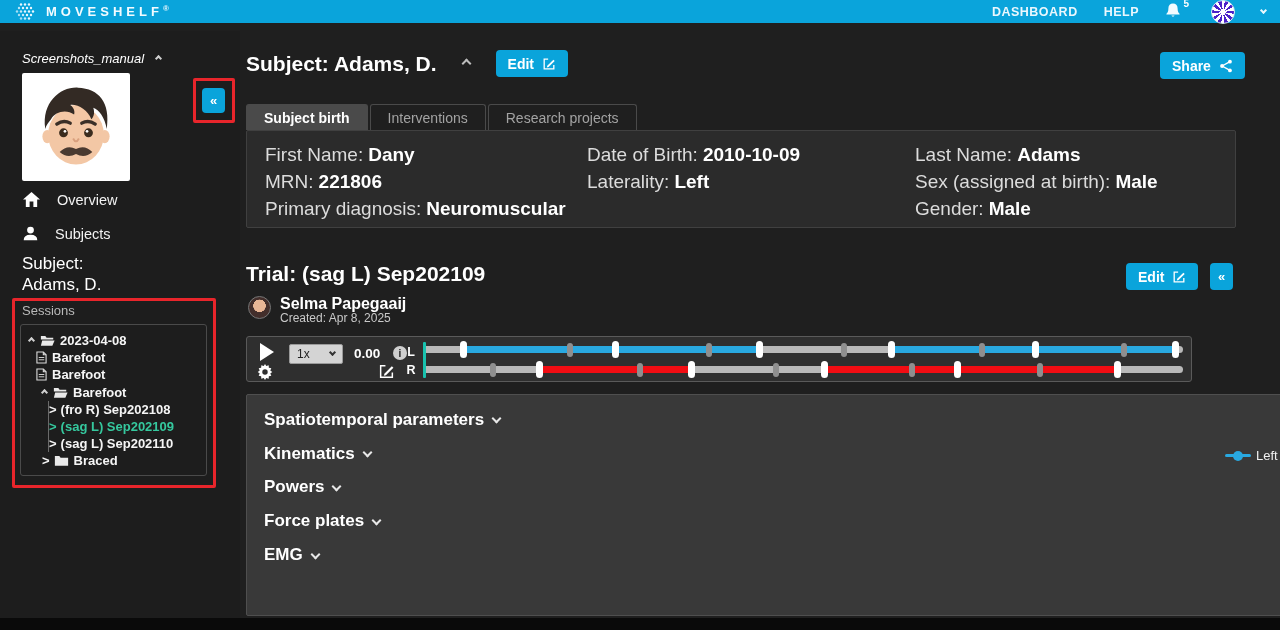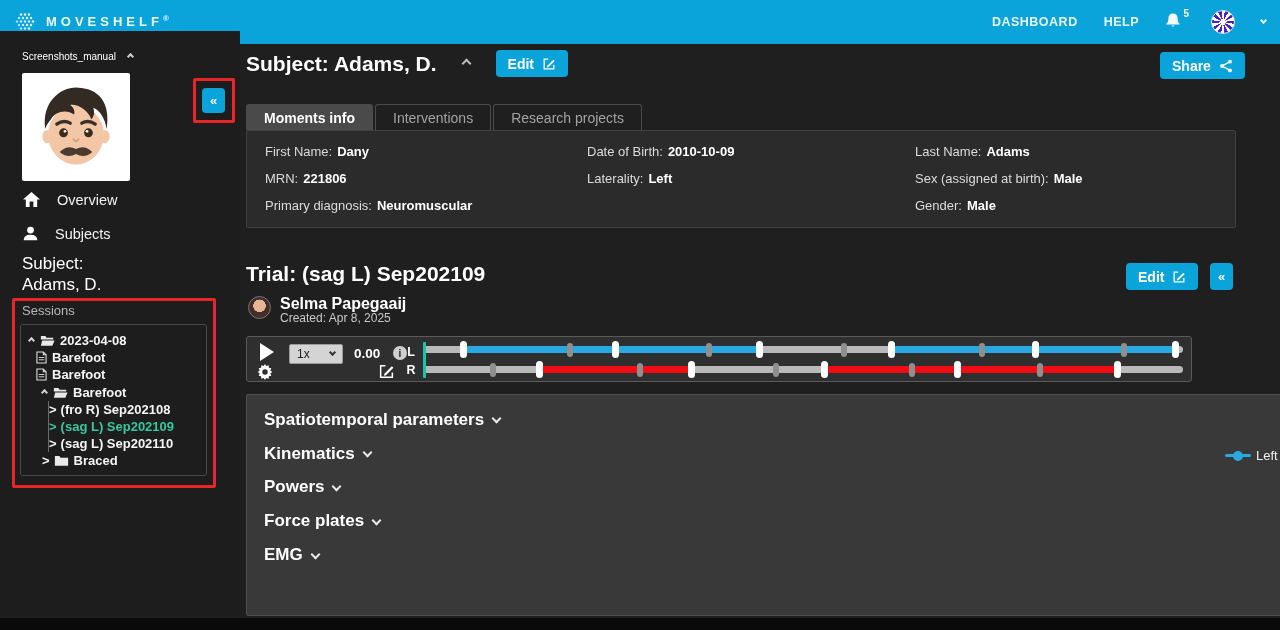--- a/index.html
+++ b/index.html
@@ -1,39 +1,39 @@
 <!DOCTYPE html>
 <html><head>
 <meta charset="utf-8">
 <style>
   html,body{margin:0;padding:0;background:#0a0a0a;}
   *{box-sizing:border-box;font-family:"Liberation Sans",sans-serif;}
   #app{position:relative;width:1280px;height:630px;background:#1f1f1f;overflow:hidden;color:#fff;}
 
   
-  .navbar{position:absolute;top:0;left:0;width:100%;height:44px;background:#0aa4db;display:flex;align-items:center;justify-content:space-between;padding:0 14px 0 12px;}
+  .navbar{position:absolute;top:0;left:0;width:100%;height:23px;background:#0aa4db;display:flex;align-items:center;justify-content:space-between;padding:0 14px 0 12px;}
   .brand{display:flex;align-items:center;gap:10px;}
   .brand-name{font-size:13px;font-weight:700;letter-spacing:4px;color:#f2fbff;}
   .brand-reg{font-size:8px;vertical-align:super;color:#f2fbff;}
   .nav-right{display:flex;align-items:center;gap:26px;}
   .nav-link{font-size:12.5px;font-weight:700;letter-spacing:.5px;color:#eaf7fd;cursor:pointer;}
   .bell-wrap{position:relative;width:20px;height:20px;}
   .badge{position:absolute;top:-4px;right:-4px;font-size:10px;font-weight:700;color:#fff;}
   .user-avatar{width:24px;height:24px;border-radius:50%;background:
      radial-gradient(circle at 50% 50%, #fff 0 18%, transparent 19%),
      repeating-conic-gradient(from 10deg,#4b21c8 0deg 18deg,#ffffff 18deg 36deg);
      border:1px solid #d9ecf5;}
   .chev{display:inline-block;width:7px;height:7px;border-right:2px solid currentColor;border-bottom:2px solid currentColor;}
   .chev.up{transform:rotate(-135deg);}
   .chev.down{transform:rotate(45deg);margin-top:-3px;}
   .chev.small{width:5px;height:5px;}
 
   
   .sidebar{position:absolute;top:31px;left:0;width:240px;height:587px;background:#1d1d1d;}
-  .project-row{position:absolute;left:22px;top:20px;display:flex;align-items:center;gap:12px;font-size:10px;color:#fff;}
+  .project-row{position:absolute;left:22px;top:20px;display:flex;align-items:center;gap:12px;font-size:13px;color:#fff;font-style:italic;}
   .side-avatar{position:absolute;left:22px;top:42px;width:108px;height:108px;background:#fff;border-radius:2px;display:flex;align-items:center;justify-content:center;}
   .side-nav-item{position:absolute;left:22px;display:flex;align-items:flex-end;gap:16px;font-size:14.5px;color:#f2f2f2;cursor:pointer;}
   .subject-block{position:absolute;left:22px;top:222px;font-size:17px;line-height:21px;color:#fff;}
   .sessions-label{position:absolute;left:22px;top:272px;font-size:13px;color:#b9b9b9;}
   .tree-box{position:absolute;left:20px;top:293px;width:187px;height:152px;border:1px solid #4a4a4a;border-radius:3px;padding:7px 6px 8px 8px;}
   .tree-row{display:flex;align-items:center;height:17.2px;font-size:13px;font-weight:600;color:#f5f5f5;cursor:pointer;white-space:nowrap;}
   .tree-row .t-caret{color:#cfcfcf;margin-right:6px;}
   .tree-row .t-prefix{margin-right:4px;font-weight:600;}
   .tree-row .t-icon{margin-right:5px;display:inline-flex;}
   .tree-row.guide{border-left:1px solid #6a6a6a;}
@@ -48,21 +48,21 @@
 
   
   .subject-header{position:absolute;left:246px;top:50px;display:flex;align-items:center;gap:26px;}
   .page-title{font-size:21px;font-weight:700;color:#fff;}
   .share-btn{position:absolute;left:1160px;top:52px;}
   .tabs{position:absolute;left:246px;top:104px;display:flex;align-items:flex-end;height:26px;}
   .tab{height:26px;display:flex;align-items:center;padding:0 17px;font-size:14px;color:#a3a3a3;background:#1f1f1f;border:1px solid #4a4a4a;border-bottom:none;border-radius:3px 3px 0 0;margin-right:2px;cursor:pointer;}
   .tab.active{background:#4a4a4a;color:#fff;font-weight:700;border-color:#4a4a4a;}
   .info-panel{position:absolute;left:246px;top:130px;width:990px;height:98px;background:#2b2b2b;border:1px solid #404040;border-radius:2px;}
   .info-col{position:absolute;top:13px;display:flex;flex-direction:column;gap:9px;}
-  .info-row{font-size:13px;color:#dcdcdc;height:18px;}
+  .info-row{font-size:19px;color:#dcdcdc;height:18px;}
   .info-row b{color:#fff;font-weight:600;margin-left:5px;}
 
   
   .trial-header{position:absolute;left:246px;top:262px;display:flex;align-items:center;}
   .trial-edit{position:absolute;left:1126px;top:263px;}
   .trial-collapse{position:absolute;left:1210px;top:263px;}
   .creator{position:absolute;left:248px;top:296px;display:flex;gap:9px;}
   .creator-avatar{width:23px;height:23px;border-radius:50%;background:radial-gradient(circle at 50% 42%,#e9b695 0 38%,#432e2b 40% 100%);border:1px solid #777;}
   .creator-name{font-size:16px;font-weight:700;color:#fff;line-height:15px;}
   .creator-date{font-size:12px;color:#c9c9c9;line-height:14px;}
@@ -286,21 +286,21 @@
       <svg width="14" height="14" viewBox="0 0 16 16" fill="#fff">
           <circle cx="12.5" cy="3" r="2.2"></circle>
           <circle cx="3.5" cy="8" r="2.2"></circle>
           <circle cx="12.5" cy="13" r="2.2"></circle>
           <path d="M3.5 8 L12.5 3 M3.5 8 L12.5 13" stroke="#fff" stroke-width="1.6"></path>
         </svg>
     </span>
   </button>
 
   <div class="tabs" id="tabs">
-      <div class="tab active">Moments info</div>
+      <div class="tab active">Subject birth</div>
       <div class="tab">Interventions</div>
       <div class="tab">Research projects</div>
     </div>
   <div class="info-panel" id="infoPanel">
       <div class="info-col" style="left: 18px;">
         <div class="info-row"><span>First Name:</span><b>Dany</b></div>
         <div class="info-row"><span>MRN:</span><b>221806</b></div>
         <div class="info-row"><span>Primary diagnosis:</span><b>Neuromuscular</b></div>
       </div>
       <div class="info-col" style="left: 340px;">

